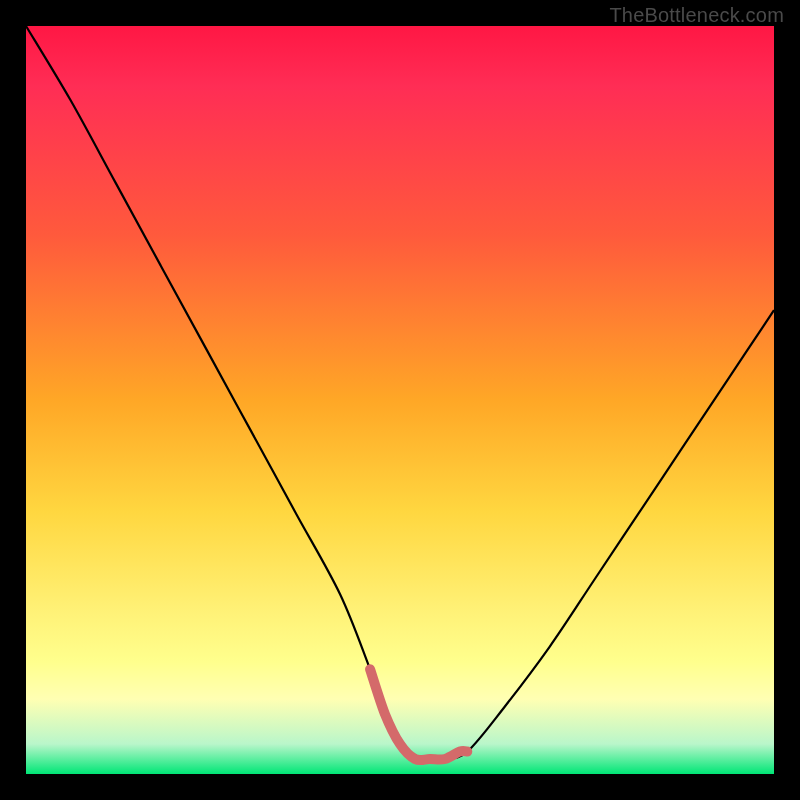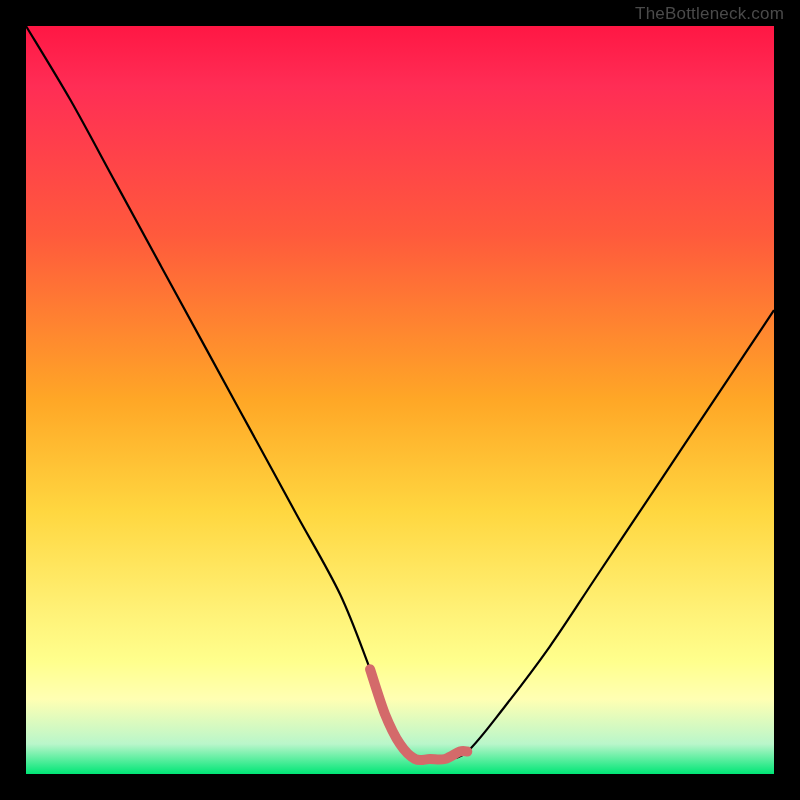--- a/index.html
+++ b/index.html
@@ -38,21 +38,21 @@
       #ffffb3 90%,
       #b9f6ca 96%,
       #00e676 100%
     );
   }
   .watermark {
     position: absolute;
     top: 4px;
     right: 16px;
     color: #4a4a4a;
-    font-size: 17px;
+    font-size: 20px;
     font-weight: 500;
     letter-spacing: 0.2px;
     z-index: 10;
   }
   svg.curve {
     position: absolute;
     left: 0;
     top: 0;
     width: 748px;
     height: 748px;

